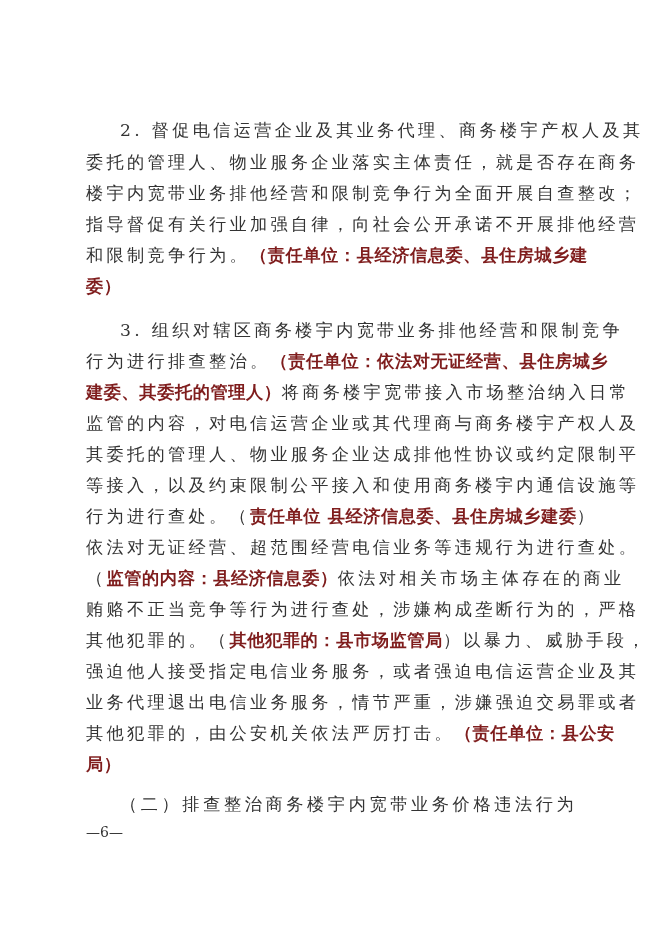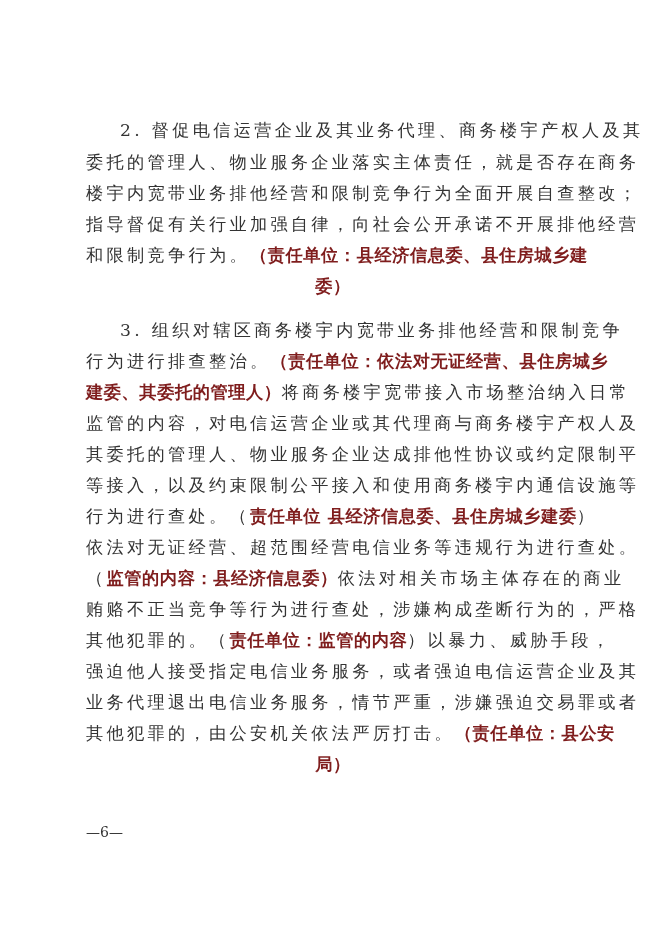--- a/index.html
+++ b/index.html
@@ -1,18 +1,18 @@
 <!DOCTYPE html>
 <html><head>
 <meta charset="utf-8">
 <style>
   html, body { margin: 0; padding: 0; background: #ffffff; }
   body { width: 662px; height: 936px; position: relative; overflow: hidden;
          font-family: "DejaVu Serif", "Liberation Serif", serif; color: #2a2a2a; }
-  .page { position: absolute; left: 0; top: 0; width: 662px; height: 936px; background: #fff; text-align: center; }
+  .page { position: absolute; left: 0; top: 0; width: 662px; height: 936px; background: #fff; }
   .line { position: absolute; left: 86px; width: 494px; height: 32px; font-size: 17.2px; line-height: 32px;
           white-space: nowrap; letter-spacing: 3.3px; color: #333; }
   .line.indent { left: 120px; width: 460px; }
   .b { font-family: "DejaVu Sans", "Liberation Sans", sans-serif; font-weight: bold; color: #7f1d1d; letter-spacing: 0.6px; }
   .heading { position: absolute; left: 120px; top: 788px; font-size: 17.2px; line-height: 32px; letter-spacing: 3.6px; color: #333; white-space: nowrap; }
   .pagenum { position: absolute; left: 86px; top: 822px; font-size: 14px; line-height: 20px; color: #333; letter-spacing: 0; }
 </style>
 </head>
 <body>
 
@@ -31,21 +31,22 @@
     <div class="line indent" style="top:314px"><span>3. 组织对辖区商务楼宇内宽带业务排他经营和限制竞争</span></div>
     <div class="line" style="top:345px"><span>行为进行排查整治。</span><span class="b">（责任单位：依法对无证经营、县住房城乡</span></div>
     <div class="line" style="top:376px"><span class="b">建委、其委托的管理人）</span><span>将商务楼宇宽带接入市场整治纳入日常</span></div>
     <div class="line" style="top:407px"><span>监管的内容，对电信运营企业或其代理商与商务楼宇产权人及</span></div>
     <div class="line" style="top:438px"><span>其委托的管理人、物业服务企业达成排他性协议或约定限制平</span></div>
     <div class="line" style="top:469px"><span>等接入，以及约束限制公平接入和使用商务楼宇内通信设施等</span></div>
     <div class="line" style="top:500px"><span>行为进行查处。（</span><span class="b">责任单位 县经济信息委、县住房城乡建委</span><span>）</span></div>
     <div class="line" style="top:531px"><span>依法对无证经营、超范围经营电信业务等违规行为进行查处。</span></div>
     <div class="line" style="top:562px"><span>（</span><span class="b">监管的内容：县经济信息委）</span><span>依法对相关市场主体存在的商业</span></div>
     <div class="line" style="top:593px"><span>贿赂不正当竞争等行为进行查处，涉嫌构成垄断行为的，严格</span></div>
-    <div class="line" style="top:624px"><span>其他犯罪的。（</span><span class="b">责任单位：监管的内容</span><span>）以暴力、威胁手段，</span></div>
+    <div class="line" style="top:624px"><span>其他犯罪的。（</span><span class="b">其他犯罪的：县市场监管局</span><span>）以暴力、威胁手段，</span></div>
     <div class="line" style="top:655px"><span>强迫他人接受指定电信业务服务，或者强迫电信运营企业及其</span></div>
     <div class="line" style="top:686px"><span>业务代理退出电信业务服务，情节严重，涉嫌强迫交易罪或者</span></div>
     <div class="line" style="top:717px"><span>其他犯罪的，由公安机关依法严厉打击。</span><span class="b">（责任单位：县公安</span></div>
     <div class="line" style="top:748px"><span class="b">局）</span></div>
   </div>
 
+  <div class="heading">（二）排查整治商务楼宇内宽带业务价格违法行为</div>
   <div class="pagenum">—6—</div>
 </div>
 
 </body></html>

